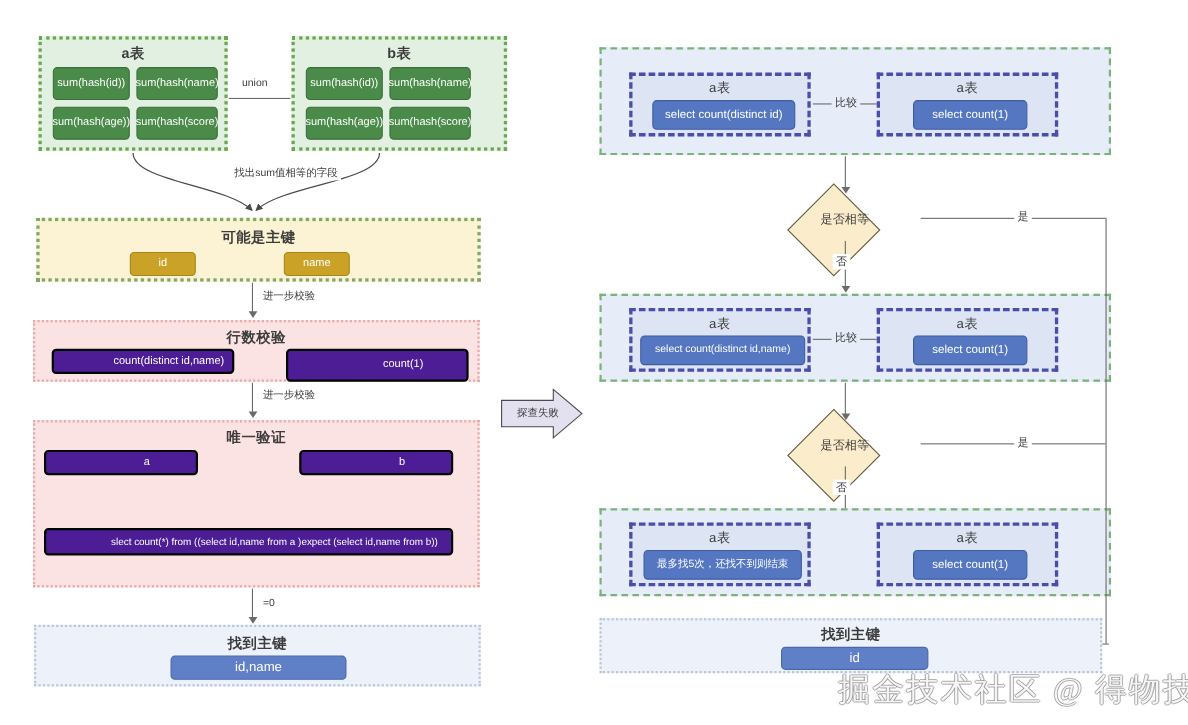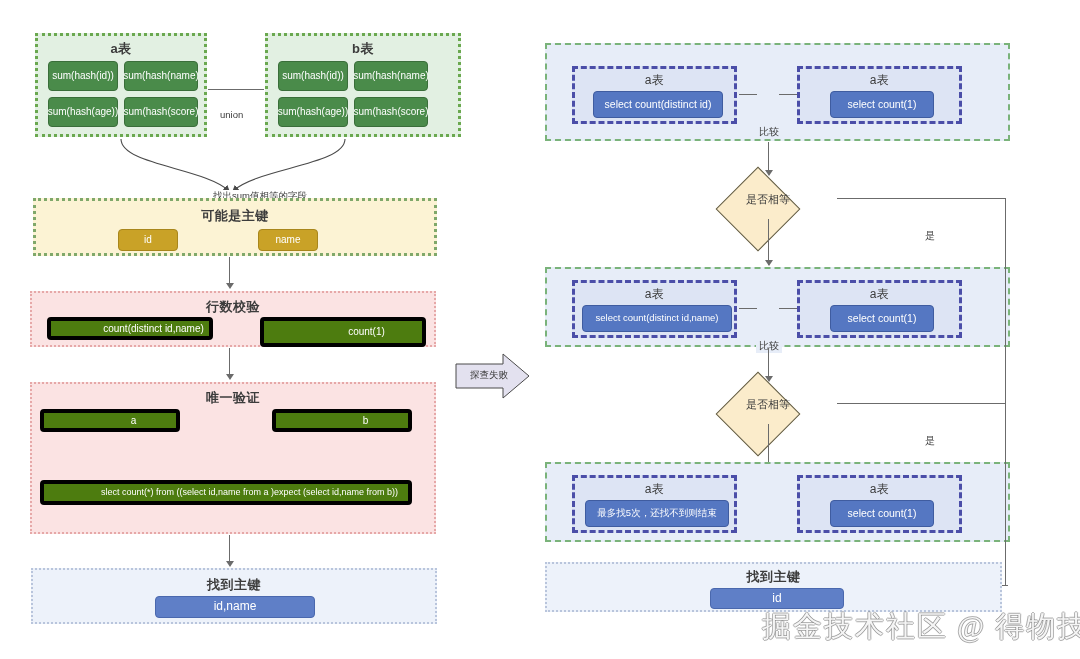--- a/index.html
+++ b/index.html
@@ -50,35 +50,34 @@
     align-items:center;
     justify-content:center;
     border-radius:4px;
     color:#fff;
     text-align:center;
     line-height:1.15;
     white-space:nowrap;
   }
   .box-green{background:#4a8b4a;border:1px solid #3a6e3a;font-size:10px;}
   .box-gold{background:#c9a227;border:1px solid #a8861c;font-size:10px;}
-  .box-red{background:#4d7c0f;border:4px solid #000000;font-size:10px;padding-left:47px;}
+  .box-red{background:#4c1d95;border:2px solid #000000;font-size:10px;padding-left:47px;}
   .box-blue{background:#5577c2;border:1px solid #3f5ca0;font-size:10.5px;}
   .box-blue-lg{background:#5f7fc7;border:1px solid #4a68ad;font-size:12px;}
 
   
   .vline{position:absolute;background:#6b6b6b;width:1px;}
   .hline{position:absolute;background:#6b6b6b;height:1px;}
   .edge-label{
     position:absolute;
     font-size:9.5px;
     color:#3c3c3c;
     background:#fff;
     padding:0 3px;
     white-space:nowrap;
-    margin-top:39px;
   }
   .edge-label.cn{font-size:10px;}
 
   .arrowhead-down{
     position:absolute;
     width:0;height:0;
     border-left:4px solid transparent;
     border-right:4px solid transparent;
     border-top:6px solid #6b6b6b;
   }

